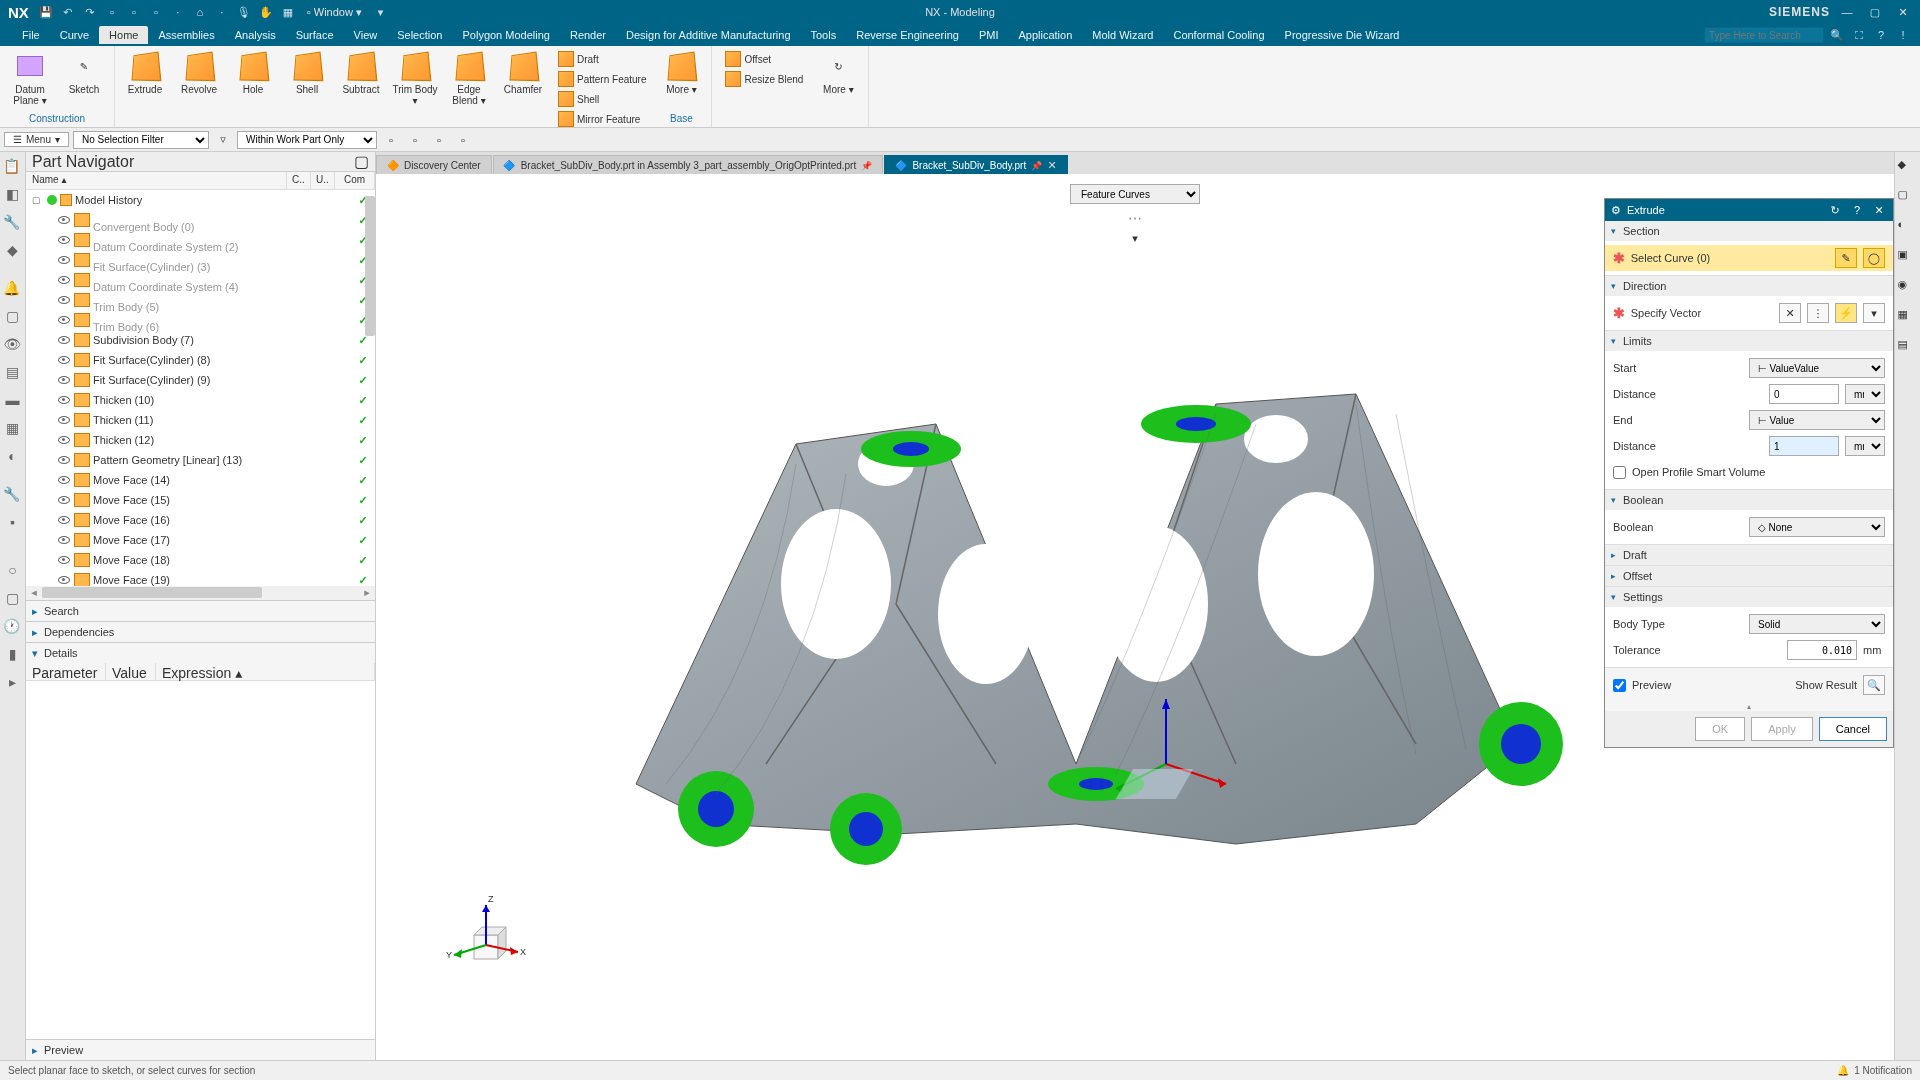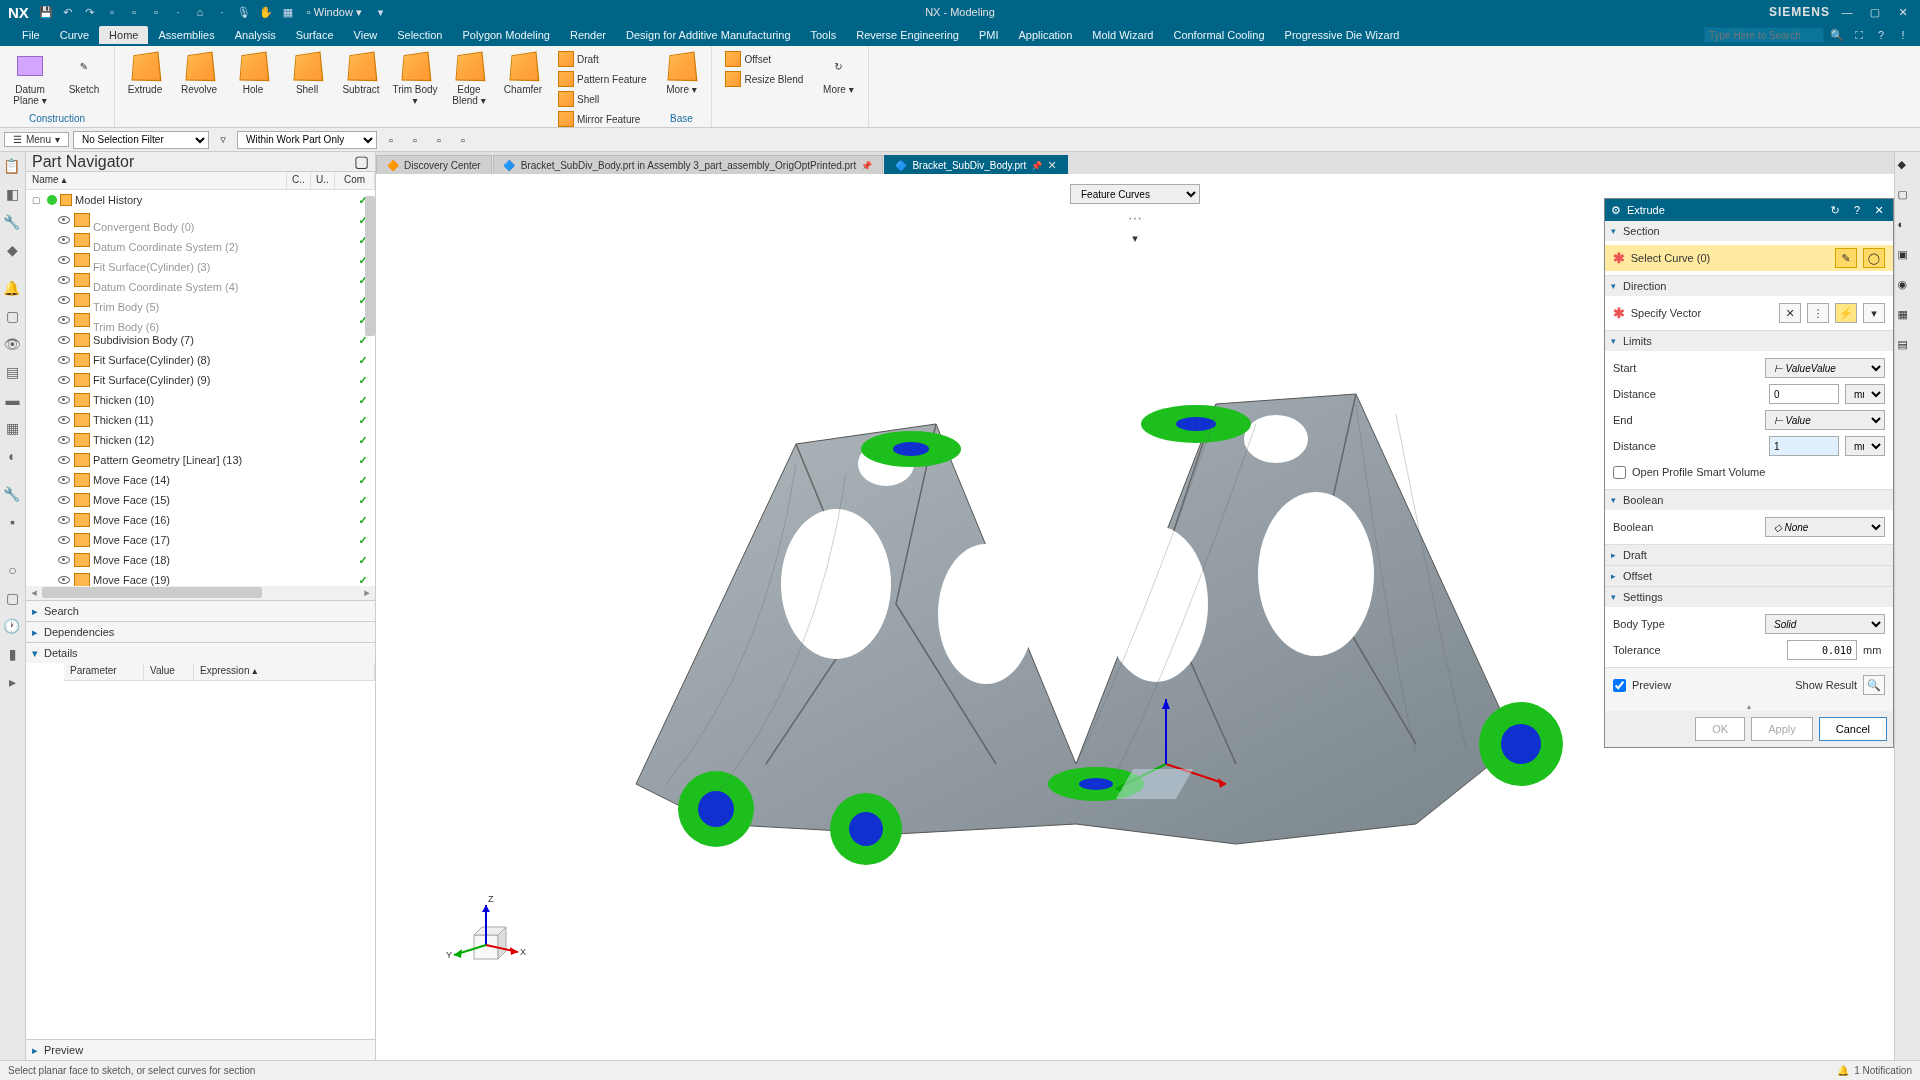--- a/index.html
+++ b/index.html
@@ -71,21 +71,21 @@
 .hbar { height:14px; background:#f0f0f0; display:flex; }
 .hbar .ar { width:16px; text-align:center; color:#888; cursor:pointer; }
 .hbar .track { flex:1; position:relative; }
 .hbar .thumb { position:absolute; left:0; top:1px; width:220px; height:11px; background:#ccc; border-radius:2px; }
 
 
 .acc-sec { border-top:1px solid #ccc; }
 .acc-head { height:20px; display:flex; align-items:center; padding:0 6px; background:#f5f5f5; cursor:pointer; font-size:11px; }
 .acc-head .tri { width:12px; color:#1b6ea5; }
 .details-body { flex:1; background:#fff; }
-.details-header { height:18px; background:#f5f5f5; display:flex; font-size:10px; border-bottom:1px solid #ddd;margin-left:38px; }
+.details-header { height:18px; background:#f5f5f5; display:flex; font-size:14px; border-bottom:1px solid #ddd; }
 .details-header div { padding:2px 6px; border-right:1px solid #ddd; }
 
 
 .doc-area { flex:1; display:flex; flex-direction:column; }
 .doc-tabs { height:22px; background:#e0e0e0; display:flex; align-items:flex-end; }
 .doc-tab { height:20px; padding:2px 10px; display:flex; align-items:center; gap:5px; font-size:10px; background:#d0d0d0; border:1px solid #bbb; border-bottom:none; margin-right:1px; cursor:pointer; position:relative; top:1px; }
 .doc-tab.active { background:#006487; color:#fff; border-color:#006487; }
 .doc-tab .ic8 { width:12px; height:12px; }
 .doc-tab .pin { font-size:9px; color:#888; }
 .doc-tab .x { font-size:11px; color:#ddd; cursor:pointer; }
@@ -108,21 +108,21 @@
 .dlg-title .t { flex:1; }
 .dlg-title .tb { width:16px; text-align:center; cursor:pointer; }
 .dlg-sec { border-bottom:1px solid #ddd; }
 .dlg-sec-head { height:20px; display:flex; align-items:center; padding:0 6px; background:#eee; cursor:pointer; }
 .dlg-sec-head .tri { color:#1b6ea5; width:12px; font-size:9px; }
 .dlg-sec-body { padding:4px 8px; background:#fff; }
 .dlg-row { display:flex; align-items:center; height:26px; gap:6px; }
 .dlg-row.highlight { background:#ffeaa0; margin:0 -8px; padding:0 8px; }
 .dlg-row label { flex:1; }
 .dlg-row select, .dlg-row input[type=text] { height:20px; font-size:10px; border:1px solid #aaa; padding:0 4px; }
-.dlg-row .wide { width:120px;font-style:italic; }
+.dlg-row .wide { width:136px; }
 .dlg-row .num { width:70px; }
 .dlg-row .unit { width:40px; }
 .asterisk { color:#e55; font-size:14px; font-weight:bold; }
 .ic-btn-sm { width:22px; height:20px; border:1px solid #aaa; background:#f8f8f8; cursor:pointer; display:flex; align-items:center; justify-content:center; }
 .ic-btn-sm.hl { background:#ffd966; border-color:#d4a500; }
 .dlg-footer { padding:6px; display:flex; justify-content:flex-end; gap:6px; background:#eee; }
 .dlg-footer button { height:24px; padding:0 16px; font-size:11px; border:1px solid #aaa; background:#fff; cursor:pointer; }
 .dlg-footer button:disabled { color:#aaa; }
 .resize-grip { text-align:center; color:#888; font-size:8px; cursor:ns-resize; }
 

